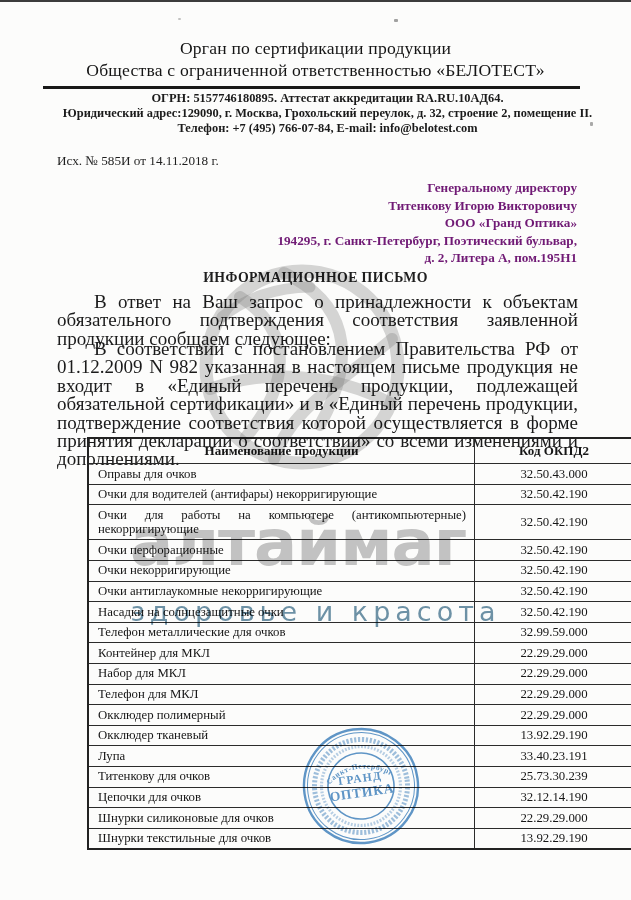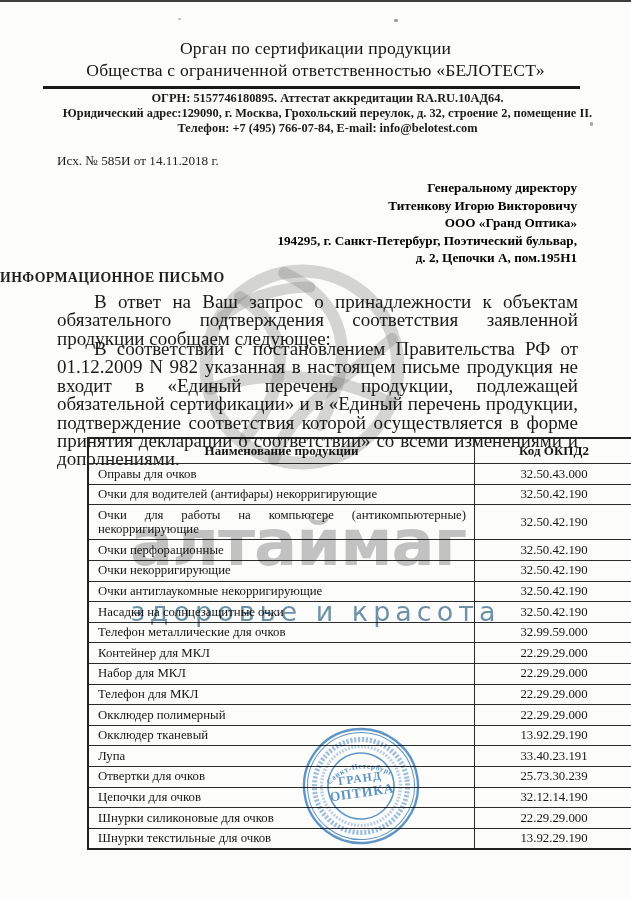--- a/index.html
+++ b/index.html
@@ -24,23 +24,23 @@
   .org-line1{top:38px;}
   .org-line2{top:60px;}
   .head-rule{position:absolute;top:86px;left:43px;width:537px;height:3px;background:#181818;}
   .contact-line{position:absolute;left:12px;width:631px;text-align:center;font-weight:bold;font-size:12.4px;color:#1b1b1b;}
   .ogrn{top:91px;}
   .addr{top:106px;}
   .phone{top:121px;}
 
   .ref-line{position:absolute;top:153px;left:57px;font-size:13.2px;}
 
-  .recipient{position:absolute;top:179px;right:54px;text-align:right;font-weight:bold;font-size:13.2px;line-height:17.6px;color:#000000;}
-
-  .letter-title{position:absolute;top:270px;left:0;width:631px;font-weight:bold;font-size:13.8px;letter-spacing:.4px;}
+  .recipient{position:absolute;top:179px;right:54px;text-align:right;font-weight:bold;font-size:13.2px;line-height:17.6px;color:#701a75;}
+
+  .letter-title{position:absolute;top:270px;left:0;width:631px;text-align:center;font-weight:bold;font-size:13.8px;letter-spacing:.4px;}
 
   .para{position:absolute;left:57px;width:521px;font-size:19px;line-height:18.4px;text-align:justify;text-indent:37px;color:#1b1b1b;}
   .para1{top:293px;}
   .para2{top:340px;}
 
   
   table.products{
     position:absolute;top:437px;left:57px;width:521px;
     border-collapse:collapse;table-layout:fixed;
     font-size:12.8px;color:#161616;margin-left:30px;
@@ -91,21 +91,21 @@
   <div class="contact-line addr">Юридический адрес:129090, г. Москва, Грохольский переулок, д. 32, строение 2, помещение II.</div>
   <div class="contact-line phone">Телефон: +7 (495) 766-07-84, E-mail: info@belotest.com</div>
 
   <div class="ref-line">Исх. № 585И от 14.11.2018 г.</div>
 
   <div class="recipient">
       <div>Генеральному директору</div>
       <div>Титенкову Игорю Викторовичу</div>
       <div>ООО «Гранд Оптика»</div>
       <div>194295, г. Санкт-Петербург, Поэтический бульвар,</div>
-      <div>д. 2, Цепочки А, пом.195Н1</div>
+      <div>д. 2, Литера А, пом.195Н1</div>
     </div>
 
   <div class="letter-title">ИНФОРМАЦИОННОЕ ПИСЬМО</div>
   <div class="para para1">В ответ на Ваш запрос о принадлежности к объектам обязательного подтверждения соответствия заявленной продукции сообщаем следующее:</div>
   <div class="para para2">В соответствии с постановлением Правительства РФ от 01.12.2009 N 982 указанная в настоящем письме продукция не входит в «Единый перечень продукции, подлежащей обязательной сертификации» и в «Единый перечень продукции, подтверждение соответствия которой осуществляется в форме принятия декларации о соответствии» со всеми изменениями и дополнениями.</div>
 
   <table class="products">
     <thead>
       <tr>
         <th class="c-name">Наименование продукции</th>
@@ -163,21 +163,21 @@
         </tr>
         <tr>
           <td class="c-name">Окклюдер тканевый</td>
           <td class="c-code">13.92.29.190</td>
         </tr>
         <tr>
           <td class="c-name">Лупа</td>
           <td class="c-code">33.40.23.191</td>
         </tr>
         <tr>
-          <td class="c-name">Отвертки для очков</td>
+          <td class="c-name">Титенкову для очков</td>
           <td class="c-code">25.73.30.239</td>
         </tr>
         <tr>
           <td class="c-name">Цепочки для очков</td>
           <td class="c-code">32.12.14.190</td>
         </tr>
         <tr>
           <td class="c-name">Шнурки силиконовые для очков</td>
           <td class="c-code">22.29.29.000</td>
         </tr>

